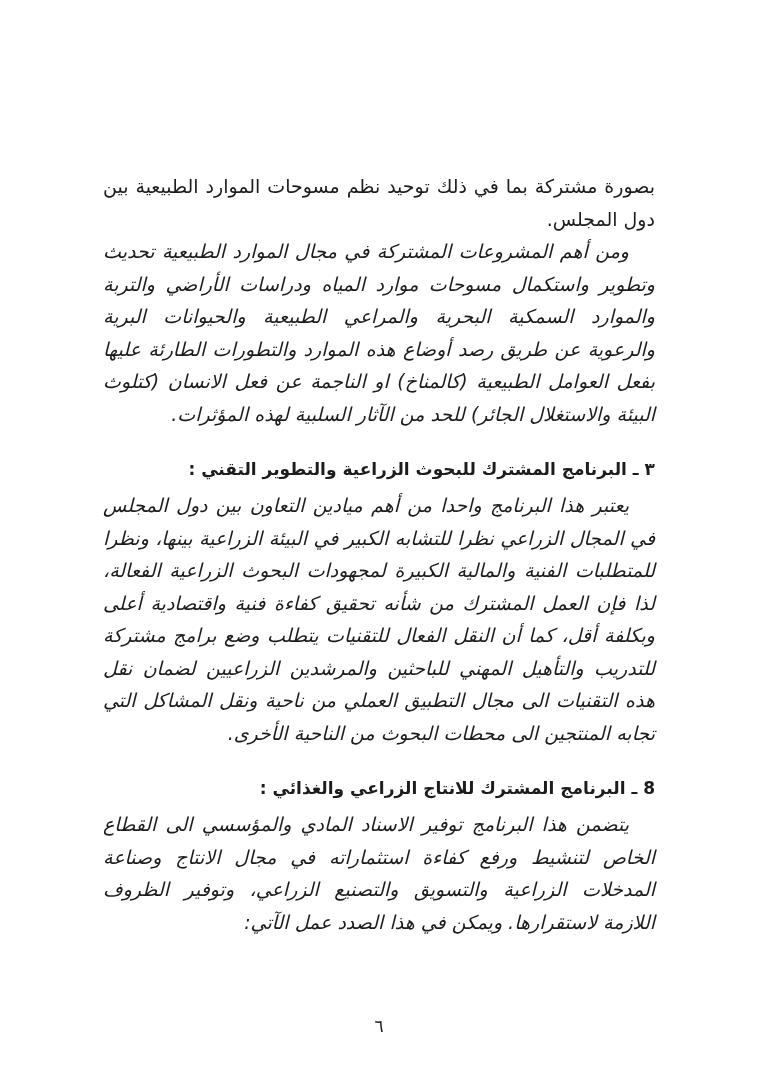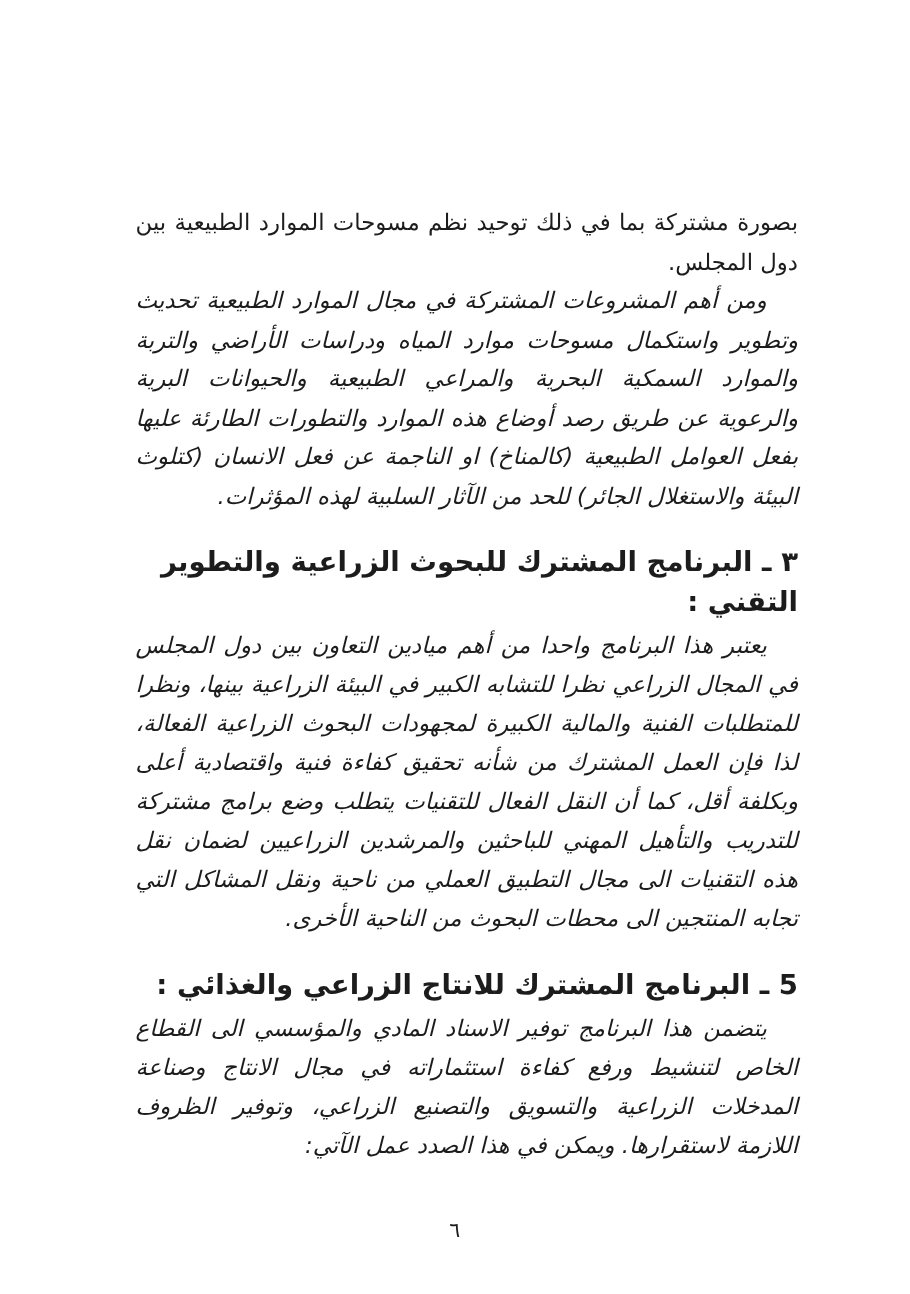--- a/index.html
+++ b/index.html
@@ -12,40 +12,40 @@
     width: 758px;
     height: 1078px;
     background: #ffffff;
     overflow: hidden;
     font-family: "DejaVu Sans", sans-serif;
     color: #1c1c1c;
   }
   .content {
     position: absolute;
     top: 170px;
-    right: 93px;
+    right: 103px;
     width: 552px;
     direction: rtl;
     text-align: justify;
     font-size: 19px;
     line-height: 32.5px;
     letter-spacing: 0.2px;
   }
   .para {
     margin: 0;
     text-align: justify;
     text-justify: inter-word;
   }
   .para.indented {
     text-indent: 26px;
     font-style: italic;
   }
   .heading {
     margin: 23px 0 3px 0;
-    font-size: 23px;
+    font-size: 17px;
     font-weight: bold;
     text-align: right;
     line-height: 33px;
   }
   .page-number {
     position: absolute;
     bottom: 42px;
     left: 0;
     width: 100%;
     text-align: center;
@@ -55,17 +55,17 @@
 </style>
 </head>
 <body>
 
 <div class="page">
   <div class="content">
     <p class="para">بصورة مشتركة بما في ذلك توحيد نظم مسوحات الموارد الطبيعية بين دول المجلس.</p>
     <p class="para indented">ومن أهم المشروعات المشتركة في مجال الموارد الطبيعية تحديث وتطوير واستكمال مسوحات موارد المياه ودراسات الأراضي والتربة والموارد السمكية البحرية والمراعي الطبيعية والحيوانات البرية والرعوية عن طريق رصد أوضاع هذه الموارد والتطورات الطارئة عليها بفعل العوامل الطبيعية (كالمناخ) او الناجمة عن فعل الانسان (كتلوث البيئة والاستغلال الجائر) للحد من الآثار السلبية لهذه المؤثرات.</p>
     <h3 class="heading">٣ ـ البرنامج المشترك للبحوث الزراعية والتطوير التقني :</h3>
     <p class="para indented">يعتبر هذا البرنامج واحدا من أهم ميادين التعاون بين دول المجلس في المجال الزراعي نظرا للتشابه الكبير في البيئة الزراعية بينها، ونظرا للمتطلبات الفنية والمالية الكبيرة لمجهودات البحوث الزراعية الفعالة، لذا فإن العمل المشترك من شأنه تحقيق كفاءة فنية واقتصادية أعلى وبكلفة أقل، كما أن النقل الفعال للتقنيات يتطلب وضع برامج مشتركة للتدريب والتأهيل المهني للباحثين والمرشدين الزراعيين لضمان نقل هذه التقنيات الى مجال التطبيق العملي من ناحية ونقل المشاكل التي تجابه المنتجين الى محطات البحوث من الناحية الأخرى.</p>
-    <h3 class="heading">5 ـ البرنامج المشترك للانتاج الزراعي والغذائي :</h3>
+    <h3 class="heading">8 ـ البرنامج المشترك للانتاج الزراعي والغذائي :</h3>
     <p class="para indented">يتضمن هذا البرنامج توفير الاسناد المادي والمؤسسي الى القطاع الخاص لتنشيط ورفع كفاءة استثماراته في مجال الانتاج وصناعة المدخلات الزراعية والتسويق والتصنيع الزراعي، وتوفير الظروف اللازمة لاستقرارها. ويمكن في هذا الصدد عمل الآتي:</p>
   </div>
   <div class="page-number">٦</div>
 </div>
 
 </body></html>

